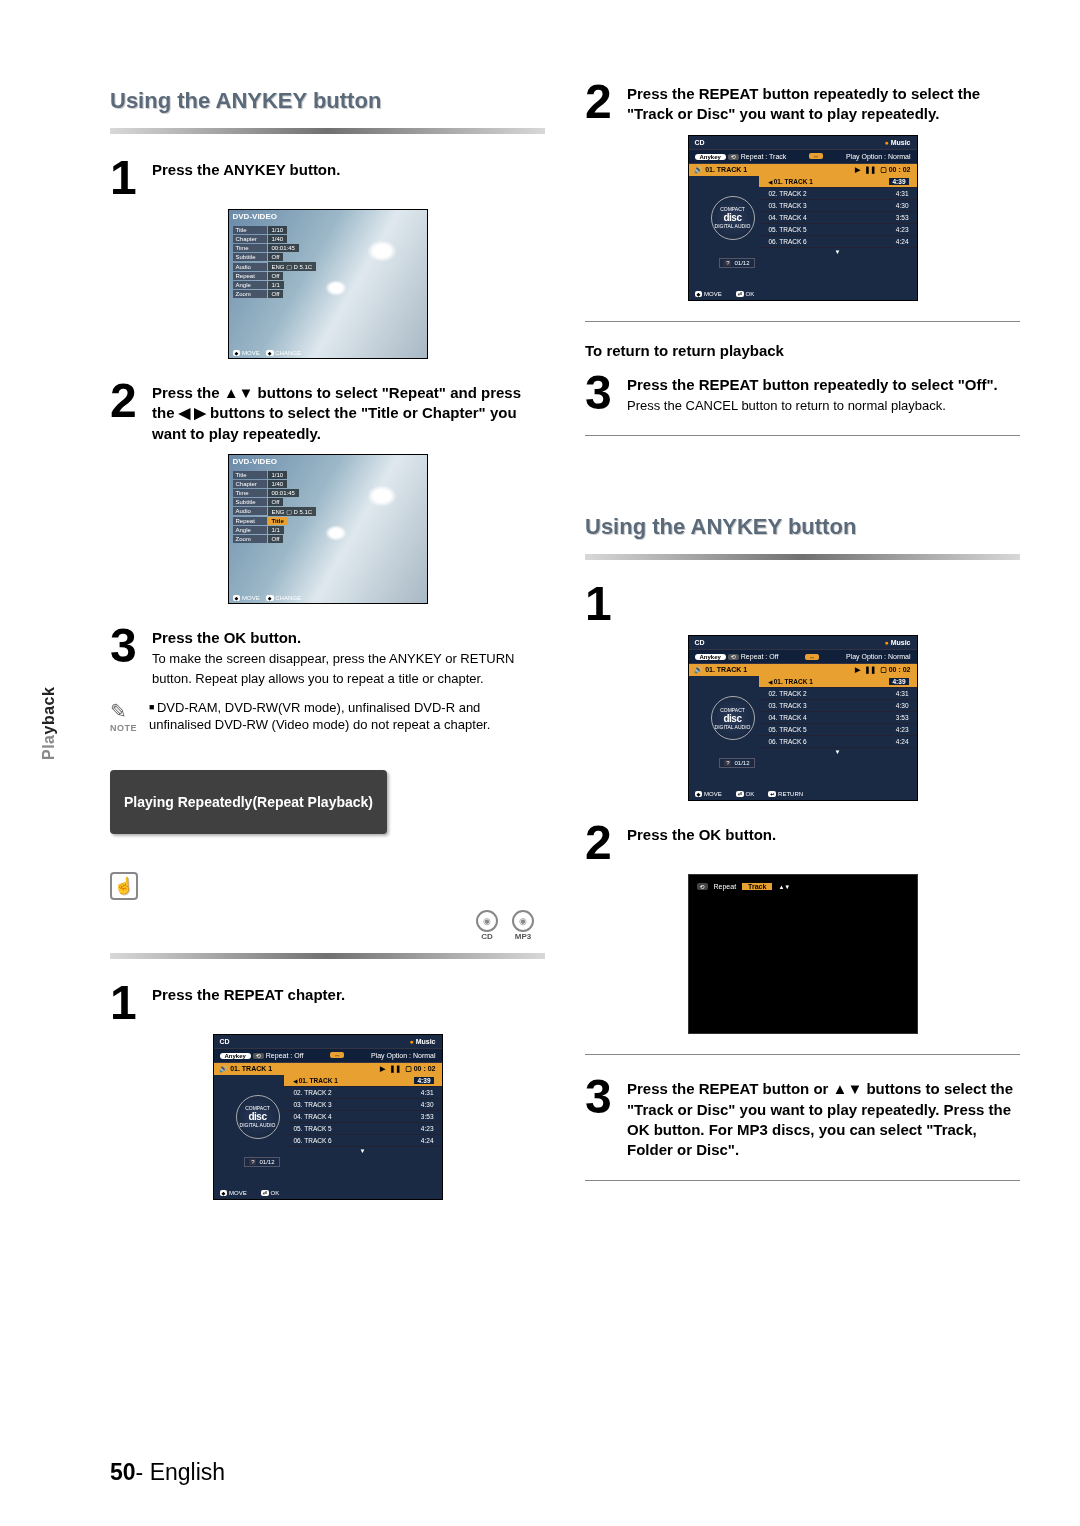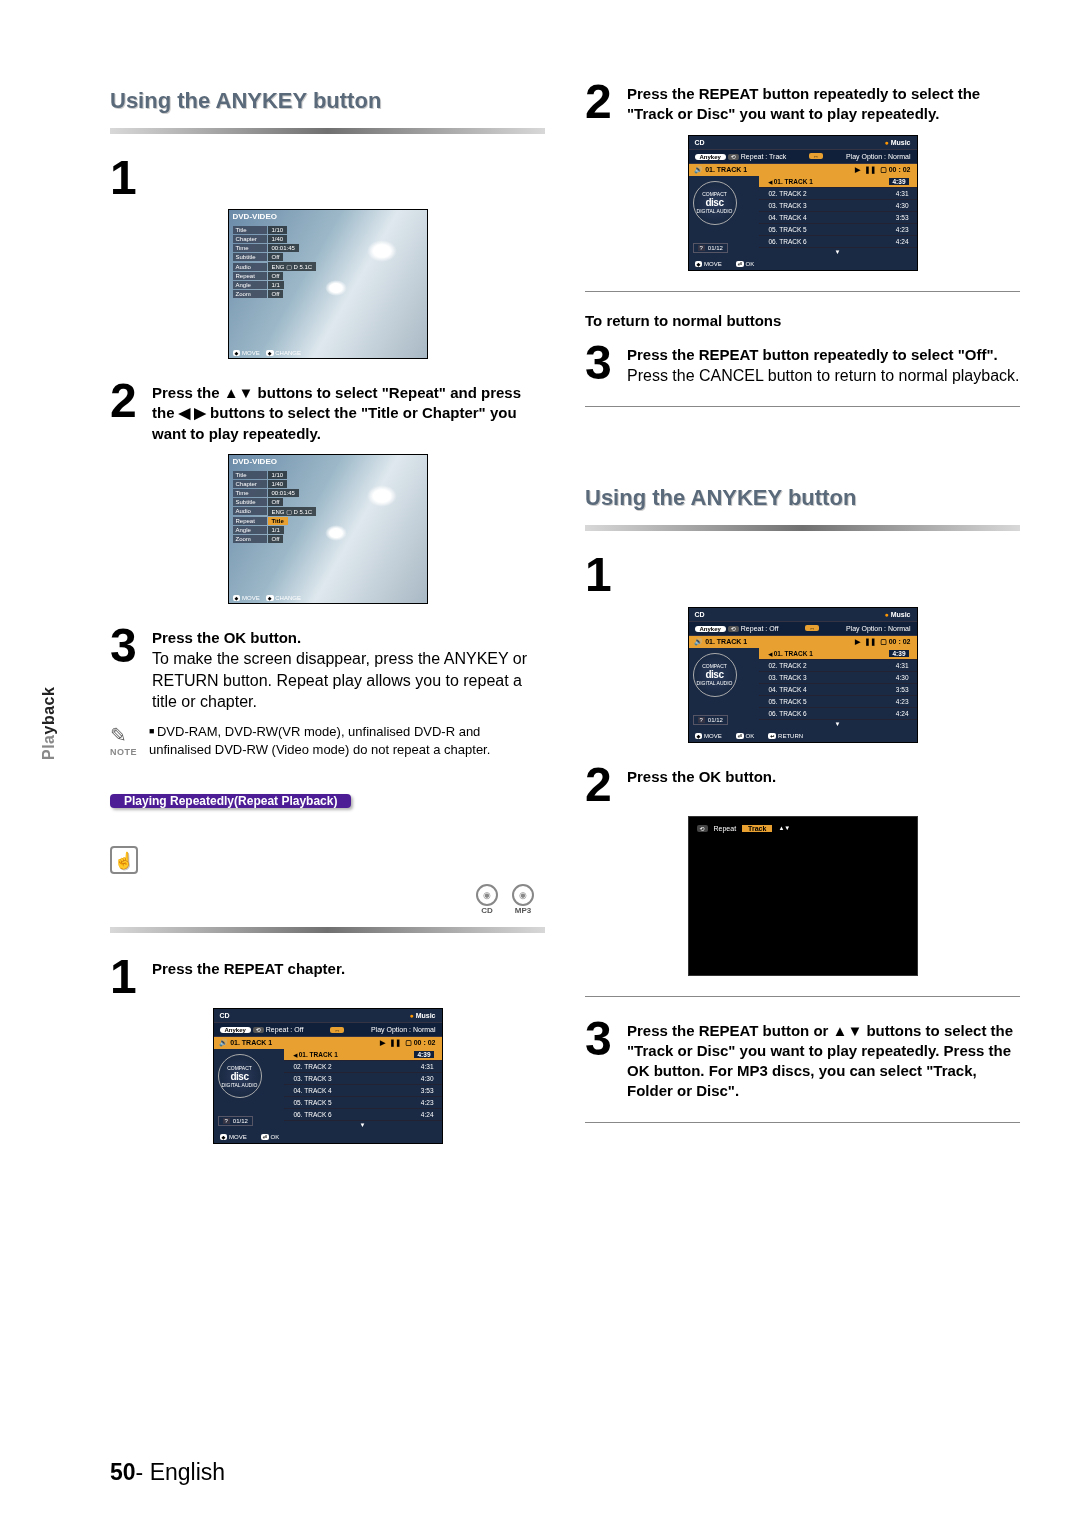--- a/index.html
+++ b/index.html
@@ -33,21 +33,21 @@
   }
   .step { display: flex; gap: 10px; margin-bottom: 10px; }
   .step-num {
     font-size: 48px;
     font-weight: bold;
     line-height: 0.9;
     min-width: 32px;
   }
   .step-body { padding-top: 4px; font-size: 15px; line-height: 1.35; }
   .step-body .bold { font-weight: bold; }
-  .step-body .note-text { font-size: 16px; font-weight: normal; }
+  .step-body .note-text { font-size: 13px; font-weight: normal; }
   .screenshot {
     margin: 10px auto 20px auto;
     display: block;
   }
   
   .dvd-shot {
     width: 200px; height: 150px; border: 1px solid #000;
     background: linear-gradient(120deg,#6a8aa8 0%, #9cb8c8 40%, #dfe8ee 60%, #a8b8c4 100%);
     position: relative; font-size: 7px; color: #fff;
   }
@@ -74,21 +74,21 @@
   }
   .cd-shot .topbar { display:flex; justify-content:space-between; padding:3px 6px; background:#1a2a44; font-weight:bold; }
   .cd-shot .topbar .music-dot::before { content:"● "; color:#ff9800; }
   .cd-shot .infobar { display:flex; justify-content:space-between; align-items:center; padding:3px 6px; background:#10203a; border-top:1px solid #334; border-bottom:1px solid #334;}
   .cd-shot .infobar .pill { background:#fff; color:#000; border-radius:7px; padding:0 5px; font-size:6px; font-weight:bold; }
   .cd-shot .infobar .rep-icon { background:#555; padding:0 3px; border-radius:2px; font-size:6px;}
   .cd-shot .infobar .opt-pill { background:#e8a030; color:#000; padding:0 4px; border-radius:2px; font-size:6px; }
   .cd-shot .nowbar { display:flex; justify-content:space-between; padding:2px 6px; background:#e8a030; color:#000; font-weight:bold; }
   .cd-shot .nowbar .controls span { margin-left:4px; }
   .cd-shot .body { display:flex; }
-  .cd-shot .leftpane { width:70px; padding:5px 4px; display:flex; flex-direction:column; align-items:flex-start; gap:18px;}
+  .cd-shot .leftpane { width:70px; padding:20px 4px; display:flex; flex-direction:column; align-items:flex-end; gap:18px;}
   .cd-shot .disc { width:44px; height:44px; border-radius:50%; border:1px solid #aaa; display:flex; flex-direction:column; align-items:center; justify-content:center; font-size:5px; background:radial-gradient(circle,#2a3a5a 0%,#1a2a44 70%); }
   .cd-shot .disc .big { font-size:10px; font-weight:bold; letter-spacing:-0.5px; }
   .cd-shot .timebox { border:1px solid #556; padding:1px 4px; font-size:6px; display:flex; gap:3px; align-items:center;}
   .cd-shot .timebox .q { background:#334; padding:0 2px; }
   .cd-shot .tracklist { flex:1; }
   .cd-shot .trow { display:flex; justify-content:space-between; padding:2px 8px 2px 10px; border-bottom:1px solid #223; font-size:6.5px; }
   .cd-shot .trow.hl { background:#e8a030; color:#000; font-weight:bold; }
   .cd-shot .trow.hl .time { background:#10203a; color:#fff; padding:0 3px; }
   .cd-shot .trow .time {}
   .cd-shot .trow .name::before { content:""; }
@@ -108,22 +108,22 @@
   .black-shot .rep-row .rep-val { background:#e8a030; color:#000; padding:0 6px; font-weight:bold; }
   .black-shot .rep-row .arrows { font-size:6px; }
 
   .note-box { display:flex; gap:12px; margin:10px 0 30px 0; }
   .note-box .pencil { font-size:20px; color:#666; }
   .note-box .note-lbl { font-size:9px; color:#888; font-weight:bold; letter-spacing:0.5px; }
   .note-box .bullet { font-size:13px; line-height:1.35; }
   .note-box .bullet::before { content:"■ "; font-size:9px; vertical-align:2px; }
 
   .pill-heading {
-    display:inline-block; background:#4c1d95; color:#fff; font-weight:bold;
-    padding:0 14px; border-radius:4px; font-size:12px;
+    display:inline-block; background:#404040; color:#fff; font-weight:bold;
+    padding:24px 14px; border-radius:4px; font-size:14px;
     box-shadow: 2px 2px 3px rgba(0,0,0,.3);
     margin: 6px 0 30px 0;
   }
 
   .disc-badges { display:flex; gap:8px; justify-content:flex-end; margin:-4px 8px 12px 0; }
   .disc-badge { width:28px; text-align:center; }
   .disc-badge .circ { width:22px; height:22px; border:2px solid #888; border-radius:50%; margin:0 auto; display:flex; align-items:center; justify-content:center; font-size:9px; color:#888; }
   .disc-badge .lbl { font-size:8px; font-weight:bold; color:#555; }
 
   hr.thin { border:none; border-top:1px solid #888; margin:20px 0; }
@@ -147,20 +147,21 @@
 </div>
 
 <div class="columns">
 
   <div class="col">
     <div class="section-title">Using the ANYKEY button</div>
     <div class="gradient-bar"></div>
 
     <div class="step">
       <div class="step-num">1</div>
+      <div class="step-body"><span class="bold">Press the ANYKEY button.</span></div>
     </div>
 
     
     <div class="dvd-shot screenshot">
       <div class="caption">DVD-VIDEO</div>
       <div class="bird" style="top:30px; right:30px;"></div>
       <div class="bird" style="top:70px; right:80px; width:22px; height:16px;"></div>
       <div class="menu" id="dvd-menu-a">
           <div class="menu-row">
             <div class="k">Title</div>
@@ -412,21 +413,21 @@
           </div>
     </div>
     <div class="footer2">
       <span><span class="tag">◆</span> MOVE</span>
       <span><span class="tag">⏎</span> OK</span>
 
     </div>
       </div>
 
     <hr class="thin">
-    <div class="subhead">To return to normal buttons</div>
+    <div class="subhead">To return to return playback</div>
 
     <div class="step">
       <div class="step-num">3</div>
       <div class="step-body">
         <span class="bold">Press the REPEAT button repeatedly to select "Off".</span><br>
         <span class="note-text">Press the CANCEL button to return to normal playback.</span>
       </div>
     </div>
     <hr class="thin">
 

